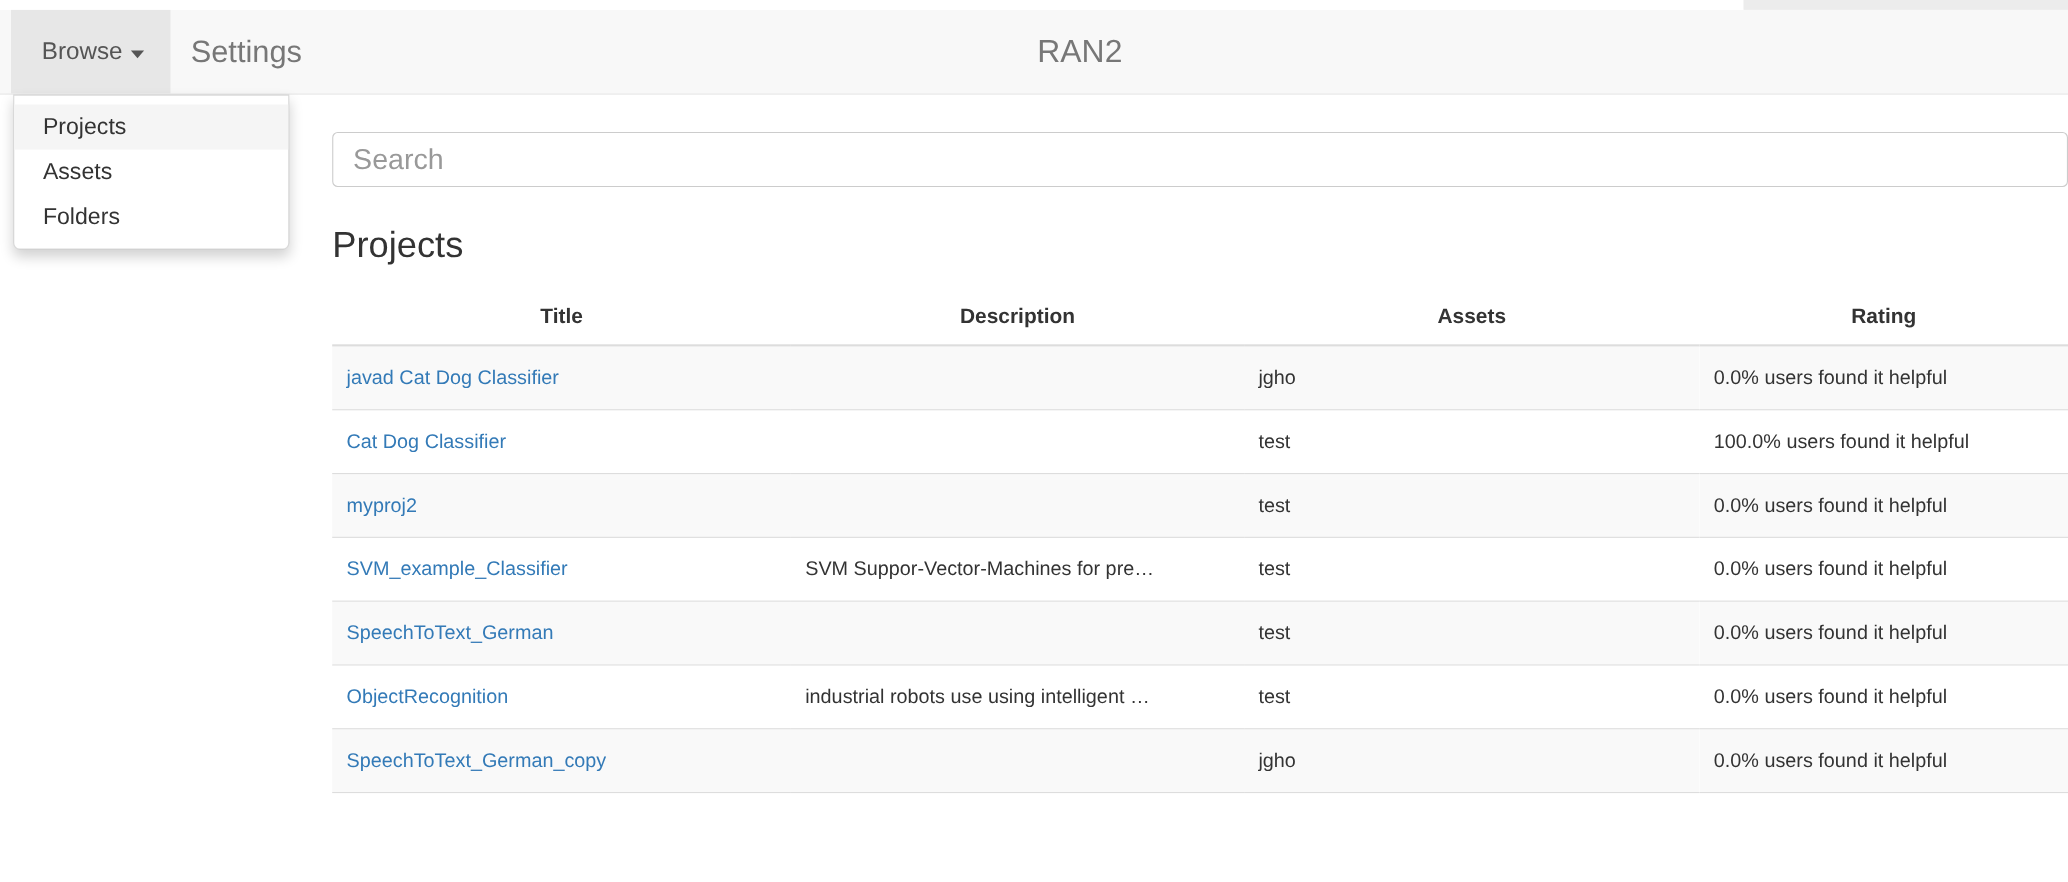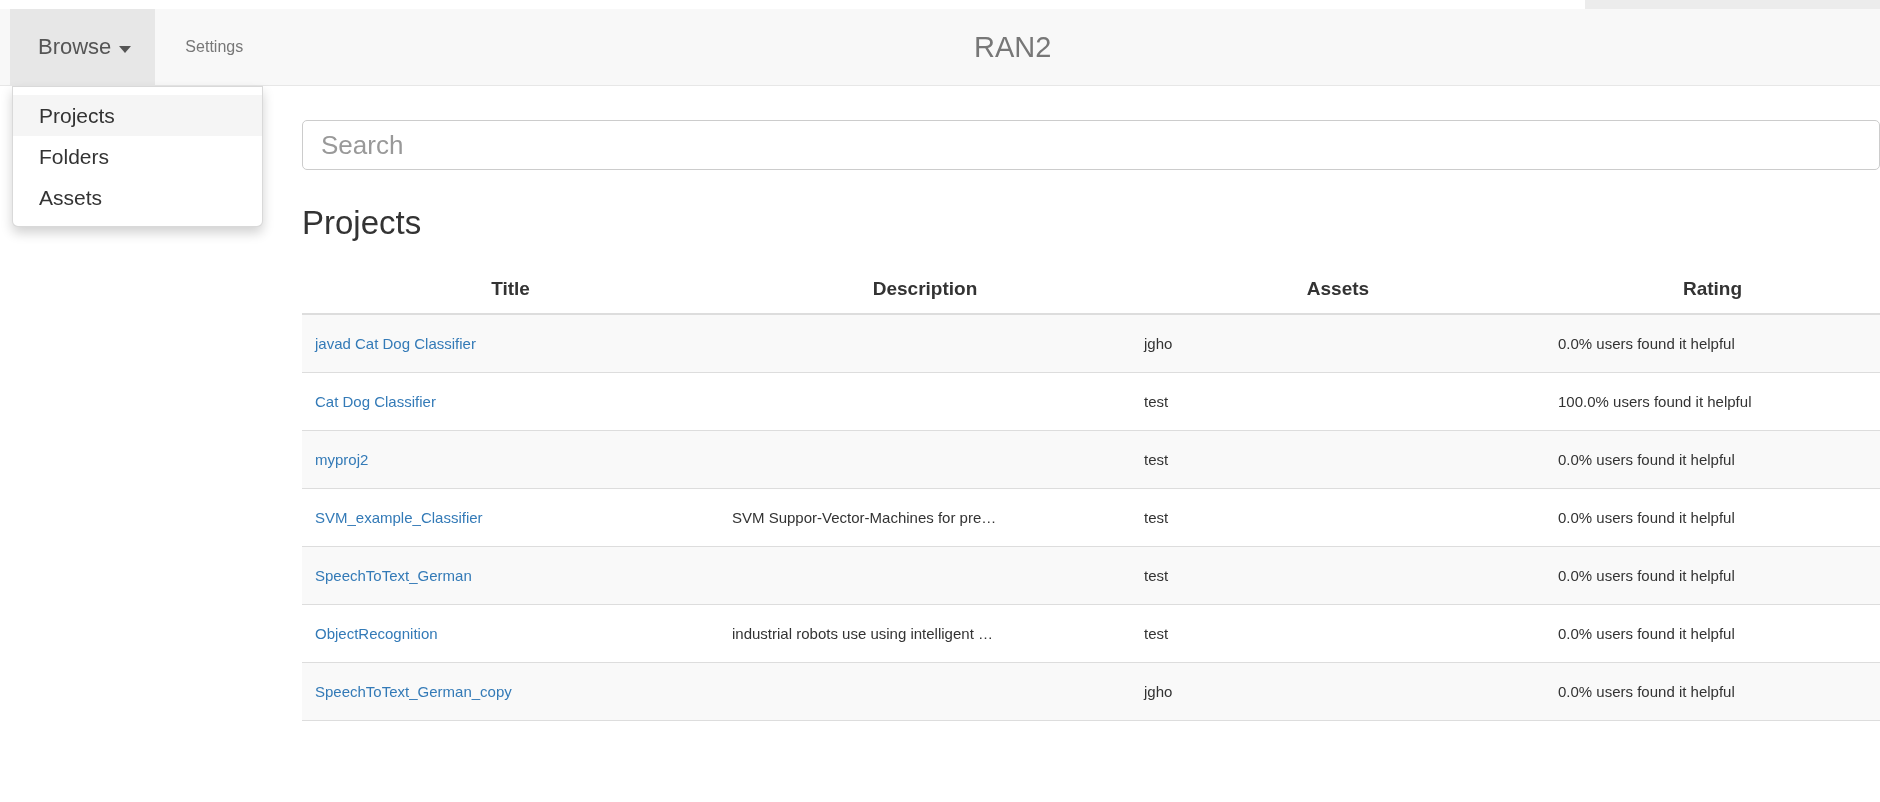--- a/index.html
+++ b/index.html
@@ -18,23 +18,23 @@
   .top-strip .corner{position:absolute; right:0; top:0; width:295px; height:9px;
     background:var(--corner);}
 
   
   .navbar{position:relative; height:77px; background:var(--navbar-bg);
     border-bottom:1px solid var(--navbar-border); display:flex; align-items:stretch;}
   .browse-btn{margin-left:10px; padding:0 24px 0 28px; display:flex; align-items:center;
     background:var(--navbar-active-bg); color:#555; font-size:22px; cursor:pointer;}
   .caret{display:inline-block; width:0; height:0; margin-left:8px; margin-top:4px;
     border-top:7px solid #555; border-left:6px solid transparent; border-right:6px solid transparent;}
-  .nav-item{display:flex; align-items:center; padding:0 30px; color:var(--nav-text);
-    font-size:16px; cursor:pointer;}
-  .brand{position:absolute; left:974px; top:0; height:100%; display:flex;
+  .nav-item{display:flex; align-items:center; padding:0 18px; color:var(--nav-text);
+    font-size:28px; cursor:pointer;}
+  .brand{position:absolute; left:943px; top:0; height:100%; display:flex;
     align-items:center; color:var(--nav-text); font-size:29px;}
   .email{margin-left:auto; display:flex; align-items:center; padding-right:8px;
     color:var(--nav-text); font-size:21px; cursor:pointer;}
 
   
   .dropdown{position:absolute; left:12px; top:86px; width:251px; z-index:100;
     list-style:none; background:#fff; border:1px solid rgba(0,0,0,.15);
     border-radius:0 0 6px 6px; box-shadow:0 6px 12px rgba(0,0,0,.18); padding:8px 0;}
   .dropdown li a{display:block; padding:10px 10px 10px 26px; font-size:21px;
     line-height:21px; color:var(--text); text-decoration:none; cursor:pointer;}
@@ -47,21 +47,21 @@
     font-size:26px; color:#555; font-family:"Liberation Sans", sans-serif; outline:none;}
   .search::placeholder{color:var(--placeholder); opacity:1;}
   .page-title{margin-top:33px; font-size:33px; line-height:40px; font-weight:500;
     color:var(--text);}
 
   
   table{width:100%; margin-top:22px; border-collapse:collapse; table-layout:fixed;
     border-bottom:1px solid var(--table-border);}
   th{text-align:center; font-size:19px; line-height:22px; padding:13px;
     border-bottom:2px solid var(--table-border); color:var(--text);}
-  td{font-size:15px; line-height:21px; padding:18px 13px;
+  td{font-size:18px; line-height:21px; padding:18px 13px;
     border-top:1px solid var(--table-border); color:var(--text);
     white-space:nowrap; overflow:hidden;}
   tbody tr:nth-child(odd){background:var(--stripe);}
   td a{color:var(--link); text-decoration:none; cursor:pointer;}
 </style>
 </head>
 <body>
 
 <div class="screen">
 
@@ -78,25 +78,25 @@
     <div class="brand">RAN2</div>
   </header>
 
   <ul class="dropdown">
 
       <li>
         <a>Projects</a>
       </li>
 
       <li>
-        <a>Folders</a>
+        <a>Assets</a>
       </li>
 
       <li>
-        <a>Assets</a>
+        <a>Folders</a>
       </li>
     </ul>
 
   <main class="content">
     <input type="text" class="search" placeholder="Search" style="">
 
     <h2 class="page-title">Projects</h2>
 
     <table>
       <colgroup>

